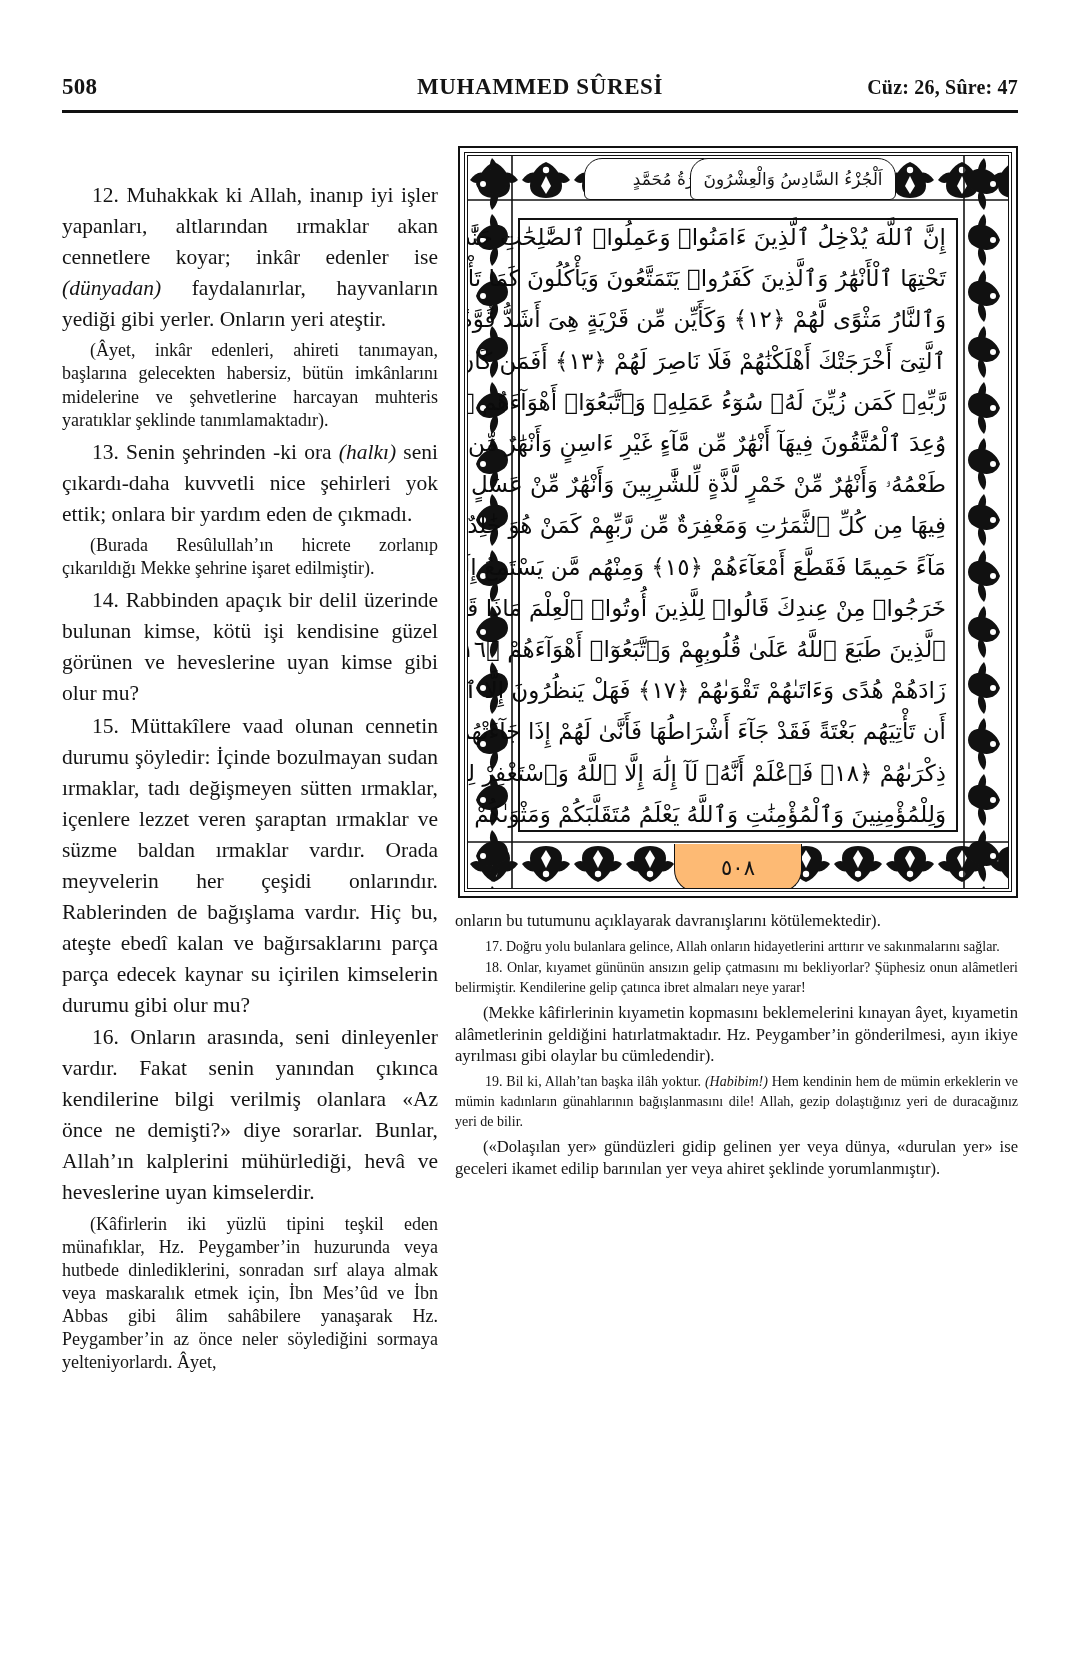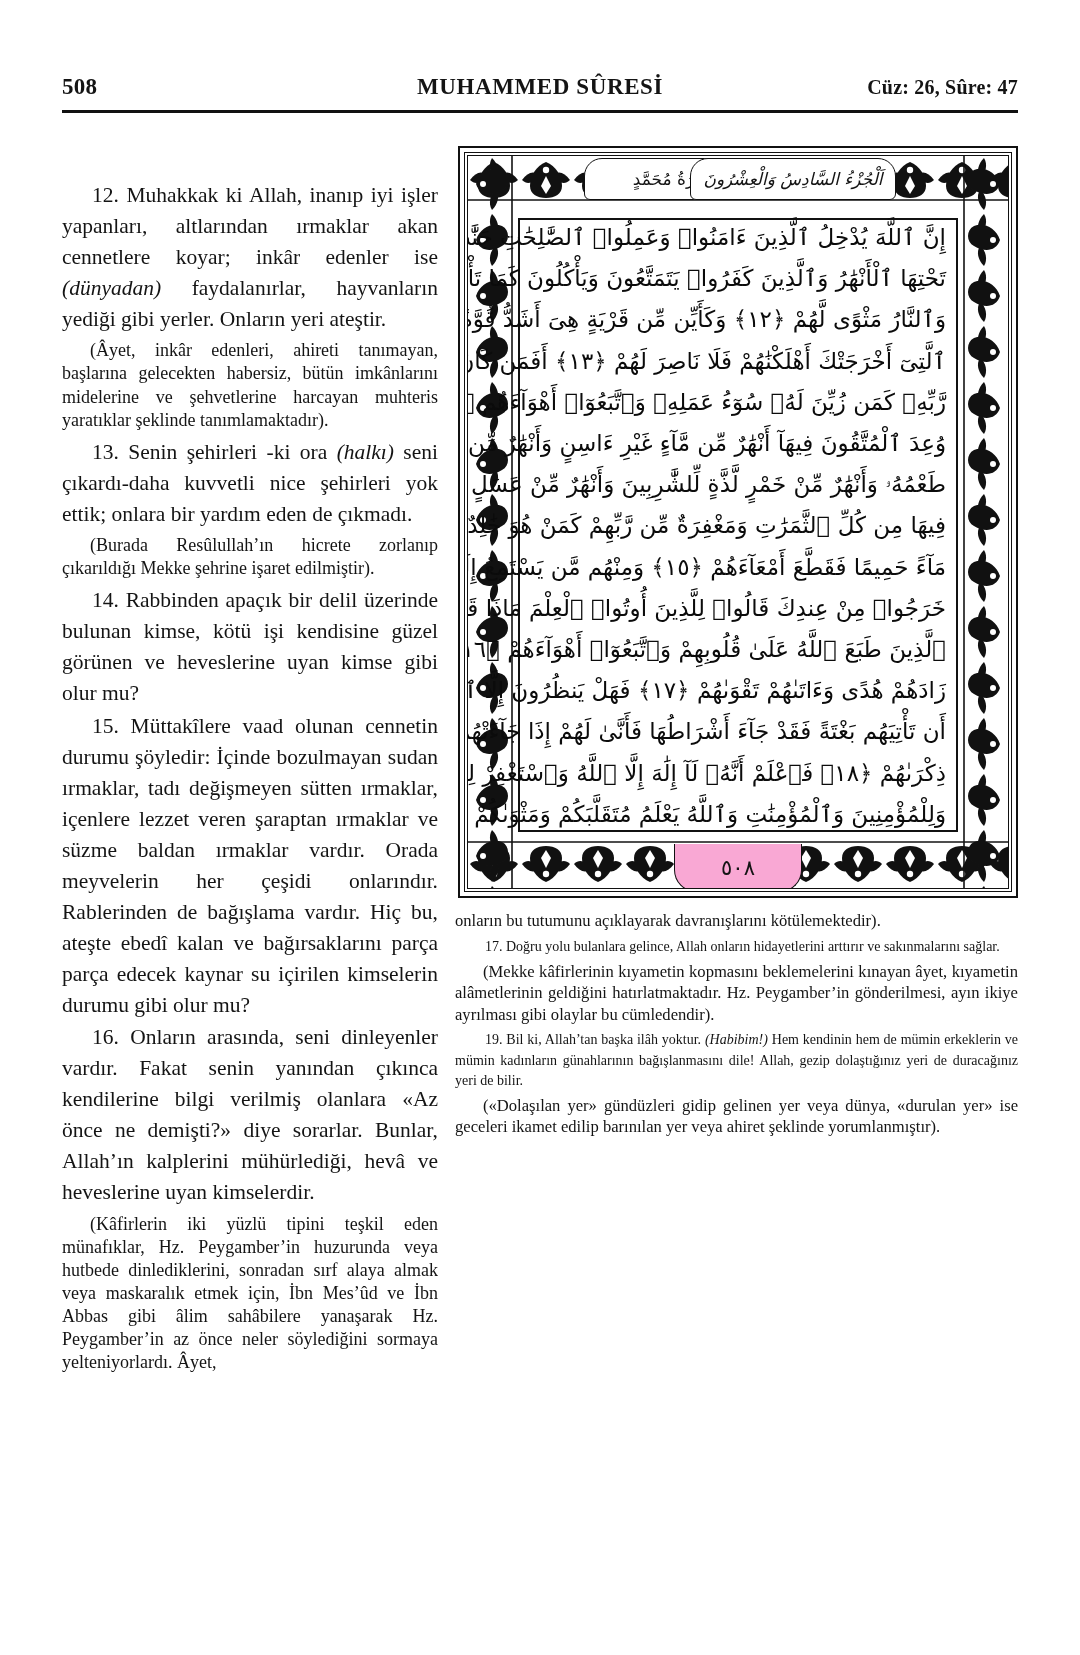--- a/index.html
+++ b/index.html
@@ -130,27 +130,27 @@
     border: 1.6px solid #111;
     border-radius: 18px 18px 6px 6px;
     display: flex; align-items: center; justify-content: center;
     direction: rtl;
     font-family: "DejaVu Sans", "Liberation Sans", sans-serif;
     font-size: 17px;
     padding: 0 10px;
     z-index: 4;
   }
   .cartouche-sura { left: 116px; width: 182px; }
-  .cartouche-juz  { right: 112px; width: 206px; font-style: italic; }
+  .cartouche-juz  { right: 112px; width: 206px; }
 
   .page-medallion {
     position: absolute;
     bottom: -4px; left: 50%; transform: translateX(-50%);
     width: 128px; height: 48px;
-    background: #f9a8d4;
+    background: #fdba74;
     border: 1.6px solid #111;
     border-radius: 0 0 22px 22px;
     border-top: none;
     display: flex; align-items: center; justify-content: center;
     font-family: "DejaVu Sans", "Liberation Sans", sans-serif;
     font-size: 21px;
     letter-spacing: 2px;
     z-index: 4;
     direction: rtl;
   }
@@ -163,31 +163,32 @@
   <div class="header">
     <span class="header-page-number">508</span>
     <span class="header-title">MUHAMMED SÛRESİ</span>
     <span class="header-juz">Cüz: 26, Sûre: 47</span>
   </div>
   <div class="header-rule"></div>
 
   <div class="col-left">
       <p class="verse"><span>12.</span><span> Muhakkak ki Allah, inanıp iyi işler yapanları, altlarından ırmaklar akan cennetlere koyar; inkâr edenler ise </span><i>(dünyadan)</i><span> faydalanırlar, hayvanların yediği gibi yerler. Onların yeri ateştir.</span></p>
       <p class="note">(Âyet, inkâr edenleri, ahireti tanımayan, başlarına gelecekten habersiz, bütün imkânlarını midelerine ve şehvetlerine harcayan muhteris yaratıklar şeklinde tanımlamaktadır).</p>
-      <p class="verse"><span>13.</span><span> Senin şehirleri -ki ora </span><i>(halkı)</i><span> seni çıkardı-daha kuvvetli nice şehirleri yok ettik; onlara bir yardım eden de çıkmadı.</span></p>
+      <p class="verse"><span>13.</span><span> Senin şehrinden -ki ora </span><i>(halkı)</i><span> seni çıkardı-daha kuvvetli nice şehirleri yok ettik; onlara bir yardım eden de çıkmadı.</span></p>
       <p class="note">(Burada Resûlullah’ın hicrete zorlanıp çıkarıldığı Mekke şehrine işaret edilmiştir).</p>
       <p class="verse"><span>14.</span><span> Rabbinden apaçık bir delil üzerinde bulunan kimse, kötü işi kendisine güzel görünen ve heveslerine uyan kimse gibi olur mu?</span></p>
       <p class="verse"><span>15.</span><span> Müttakîlere vaad olunan cennetin durumu şöyledir: İçinde bozulmayan sudan ırmaklar, tadı değişmeyen sütten ırmaklar, içenlere lezzet veren şaraptan ırmaklar ve süzme baldan ırmaklar vardır. Orada meyvelerin her çeşidi onlarındır. Rablerinden de bağışlama vardır. Hiç bu, ateşte ebedî kalan ve bağırsaklarını parça parça edecek kaynar su içirilen kimselerin durumu gibi olur mu?</span></p>
       <p class="verse"><span>16.</span><span> Onların arasında, seni dinleyenler vardır. Fakat senin yanından çıkınca kendilerine bilgi verilmiş olanlara «Az önce ne demişti?» diye sorarlar. Bunlar, Allah’ın kalplerini mühürlediği, hevâ ve heveslerine uyan kimselerdir.</span></p>
       <p class="note">(Kâfirlerin iki yüzlü tipini teşkil eden münafıklar, Hz. Peygamber’in huzurunda veya hutbede dinlediklerini, sonradan sırf alaya almak veya maskaralık etmek için, İbn Mes’ûd ve İbn Abbas gibi âlim sahâbilere yanaşarak Hz. Peygamber’in az önce neler söylediğini sormaya yelteniyorlardı. Âyet,</p>
     </div>
 
   <div class="col-right-lower">
       <p class="note wide cont">onların bu tutumunu açıklayarak davranışlarını kötülemektedir).</p>
       <p class="verse wide"><span>17.</span><span> Doğru yolu bulanlara gelince, Allah onların hidayetlerini arttırır ve sakınmalarını sağlar.</span></p>
+      <p class="verse wide"><span>18.</span><span> Onlar, kıyamet gününün ansızın gelip çatmasını mı bekliyorlar? Şüphesiz onun alâmetleri belirmiştir. Kendilerine gelip çatınca ibret almaları neye yarar!</span></p>
       <p class="note wide">(Mekke kâfirlerinin kıyametin kopmasını beklemelerini kınayan âyet, kıyametin alâmetlerinin geldiğini hatırlatmaktadır. Hz. Peygamber’in gönderilmesi, ayın ikiye ayrılması gibi olaylar bu cümledendir).</p>
       <p class="verse wide"><span>19.</span><span> Bil ki, Allah’tan başka ilâh yoktur. </span><i>(Habibim!)</i><span> Hem kendinin hem de mümin erkeklerin ve mümin kadınların günahlarının bağışlanmasını dile! Allah, gezip dolaştığınız yeri de duracağınız yeri de bilir.</span></p>
       <p class="note wide">(«Dolaşılan yer» gündüzleri gidip gelinen yer veya dünya, «durulan yer» ise geceleri ikamet edilip barınılan yer veya ahiret şeklinde yorumlanmıştır).</p>
     </div>
 
   <div class="quran-panel">
     <div class="q-outer-rule"></div>
     <div class="q-band">
 
       <div class="orn orn-top">

